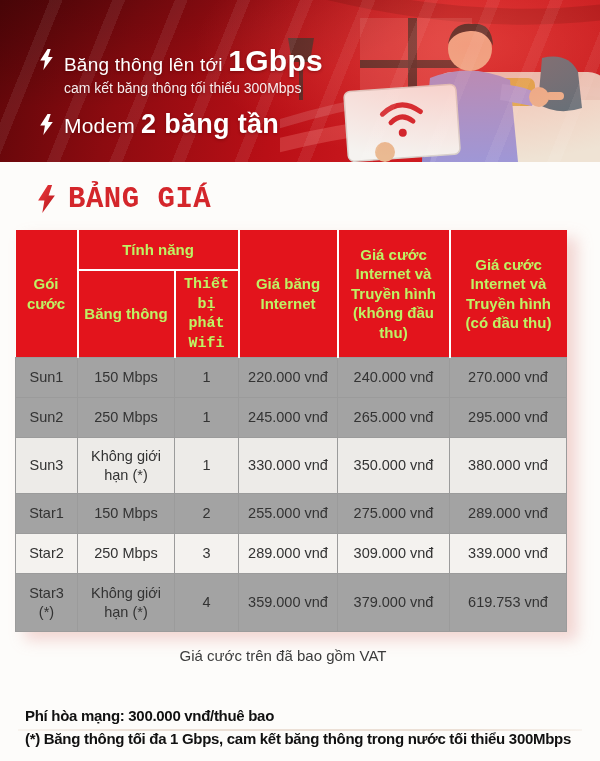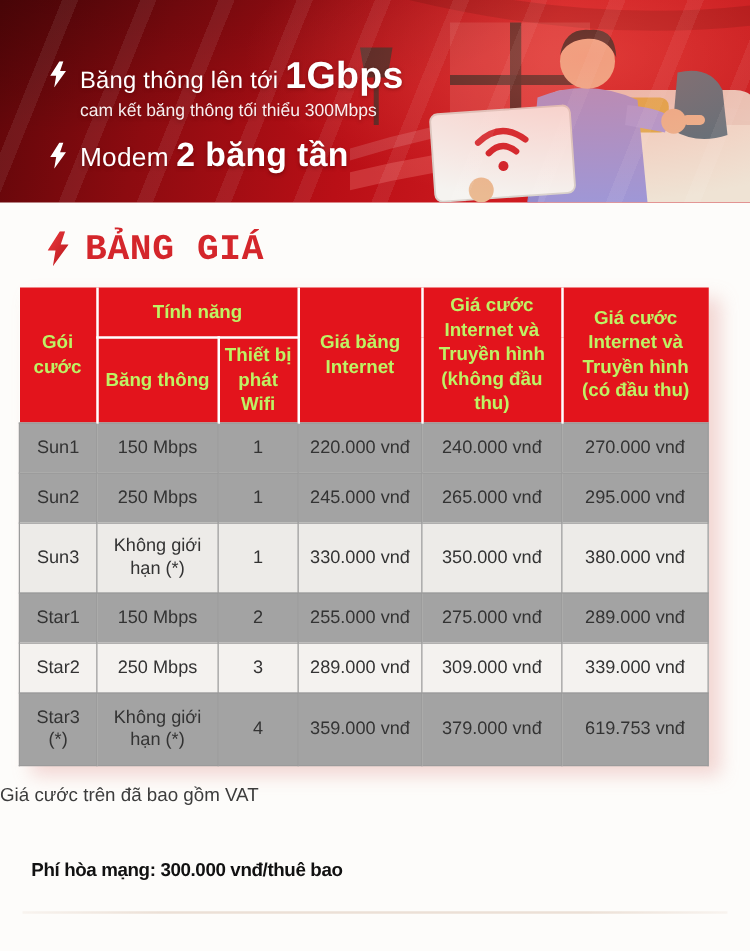--- a/index.html
+++ b/index.html
@@ -43,34 +43,34 @@
     margin-left:15px; width:551px; border-collapse:collapse; table-layout:fixed;
     box-shadow:10px 8px 14px rgba(225,150,145,0.38);
   }
   .price-table thead th {
     background:#e3141c; color:#bef264; font-weight:bold; font-size:15px;
     line-height:1.3; text-align:center; vertical-align:middle; padding:4px 3px;
   }
   th.h-plan   { border-right:2px solid #fff; }
   th.h-features { border-right:2px solid #fff; border-bottom:2px solid #fff; height:40px; }
   th.h-bw     { border-right:2px solid #fff; height:42px; }
-  th.h-dev    { border-right:2px solid #fff; }
+  th.h-dev    { border-right:2px solid #fff;font-family:Liberation Mono, monospace; }
   th.h-internet { border-right:2px solid #fff; }
   th.h-tvno   { border-right:2px solid #fff; }
   .price-table tbody td {
     border:1px solid #9b9b9b; background:#a3a3a3;
     text-align:center; vertical-align:middle;
     font-size:14.5px; color:#333; height:40px; padding:3px 4px; line-height:1.25;
   }
   .price-table tbody tr:nth-child(3) td { height:56px; background:#edebe8; }
   .price-table tbody tr:nth-child(5) td { background:#f4f2ef; }
   .price-table tbody tr:nth-child(6) td { height:58px; }
 
   .vat-note {
-    width:566px; text-align:left; margin-top:15px;
+    width:566px; text-align:center; margin-top:15px;
     font-size:15px; color:#3c3c3c;
   }
 
   
   .notes { margin:40px 0 0 25px; color:#111; }
   .note-line { font-size:15px; font-weight:bold; letter-spacing:-0.3px; line-height:1.55; white-space:nowrap; }
 
   .bottom-divider {
     position:absolute; left:18px; right:18px; top:729px; height:2px;
     background:linear-gradient(90deg, rgba(220,195,175,0.15), rgba(215,190,170,0.45) 20%, rgba(215,190,170,0.45) 80%, rgba(220,195,175,0.15));
@@ -239,15 +239,16 @@
     <td>379.000 vnđ</td>
     <td>619.753 vnđ</td>
   </tr>
     </tbody>
 </table>
 
 <div class="vat-note">Giá cước trên đã bao gồm VAT</div>
 
 <div class="notes">
   <div class="note-line">Phí hòa mạng: 300.000 vnđ/thuê bao</div>
+  <div class="note-line">(*) Băng thông tối đa 1 Gbps, cam kết băng thông trong nước tối thiểu 300Mbps</div>
 </div>
 
 <div class="bottom-divider"></div>
 
 </body></html>

